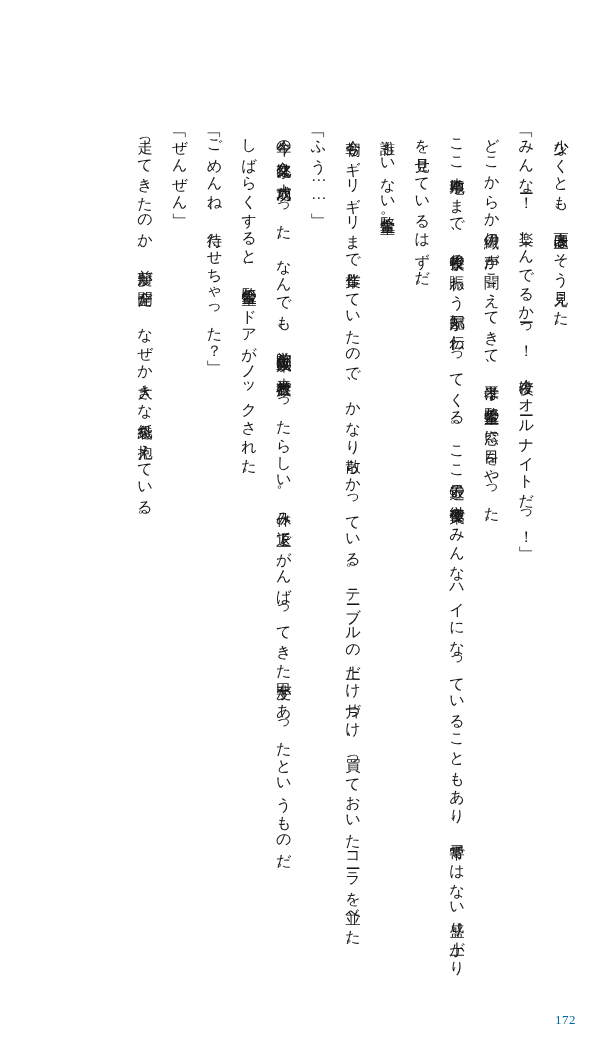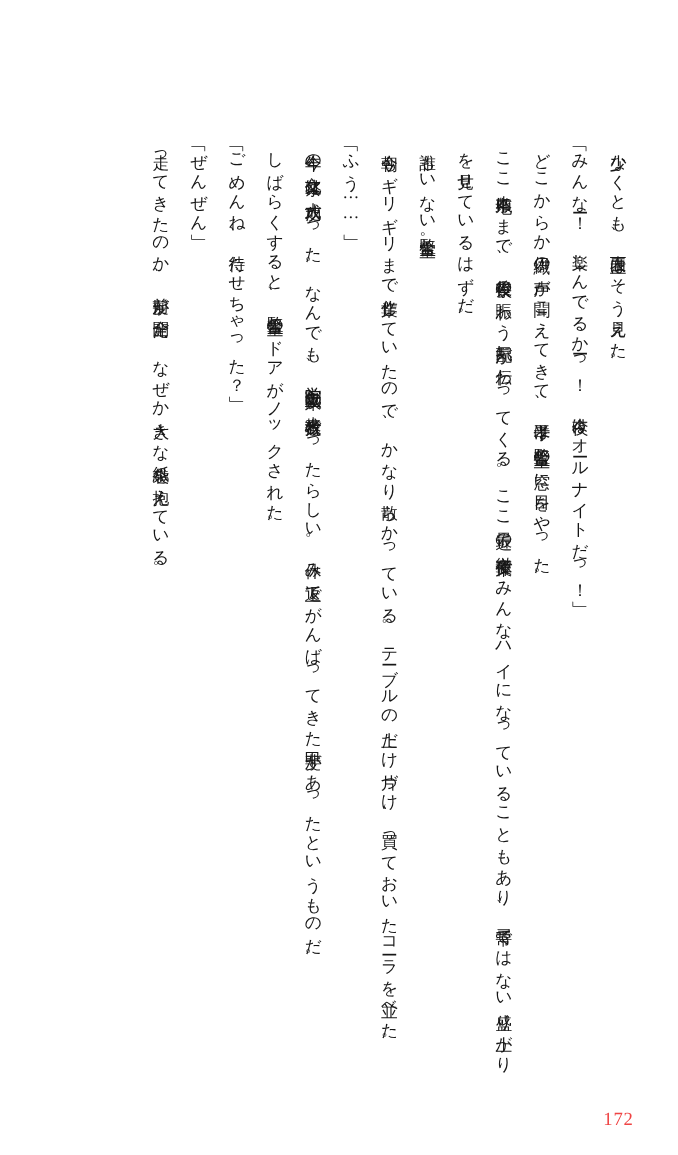--- a/index.html
+++ b/index.html
@@ -40,23 +40,23 @@
   }
   .text-body p {
     margin: 0;
     padding: 0;
     text-indent: 0;
   }
   .page-number {
     position: absolute;
     right: 40px;
     bottom: 22px;
-    font-size: 17px;
+    font-size: 13px;
     letter-spacing: 0.04em;
-    color: #ef4444;
+    color: #0369a1;
     font-family: "Liberation Serif", "DejaVu Serif", serif;
   }
 </style>
 </head>
 <body>
 
 <div class="page">
 
   <div class="text-body">
     <p>少なくとも、表面上はそう見えた。</p>

